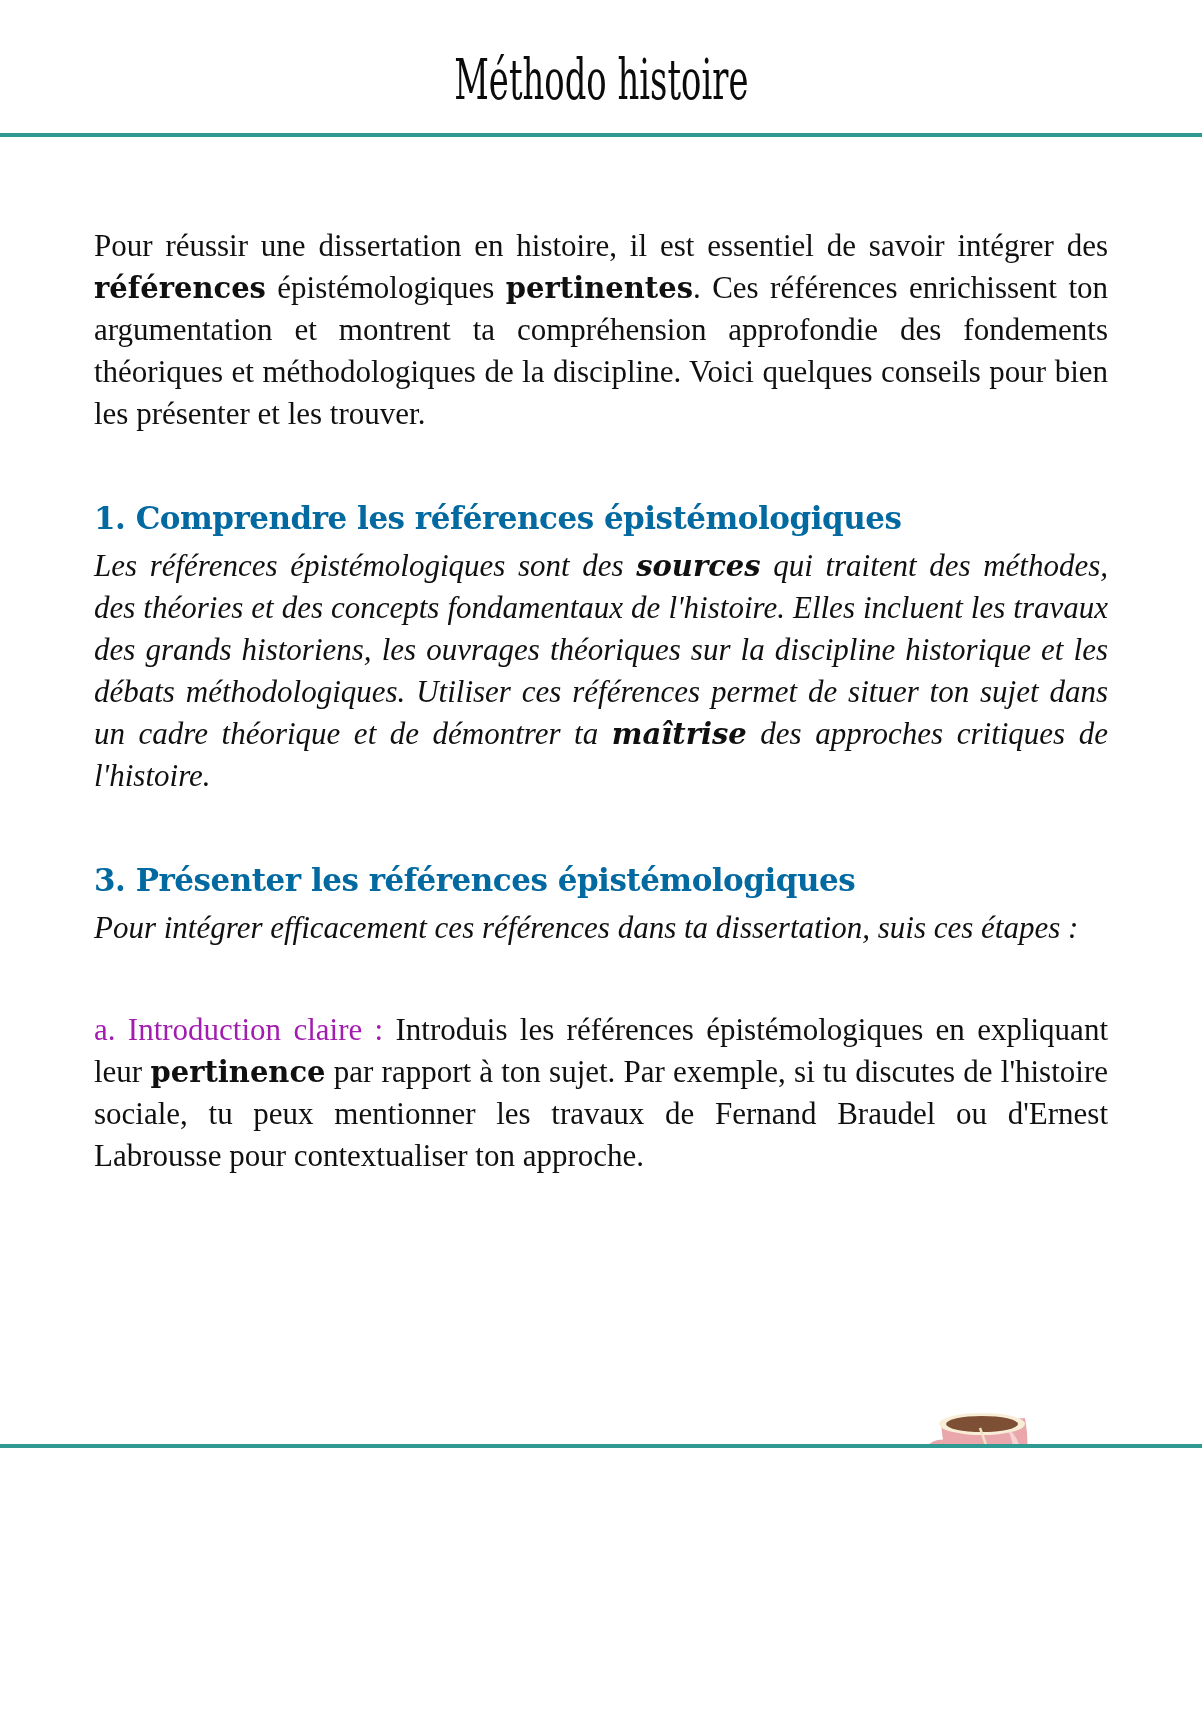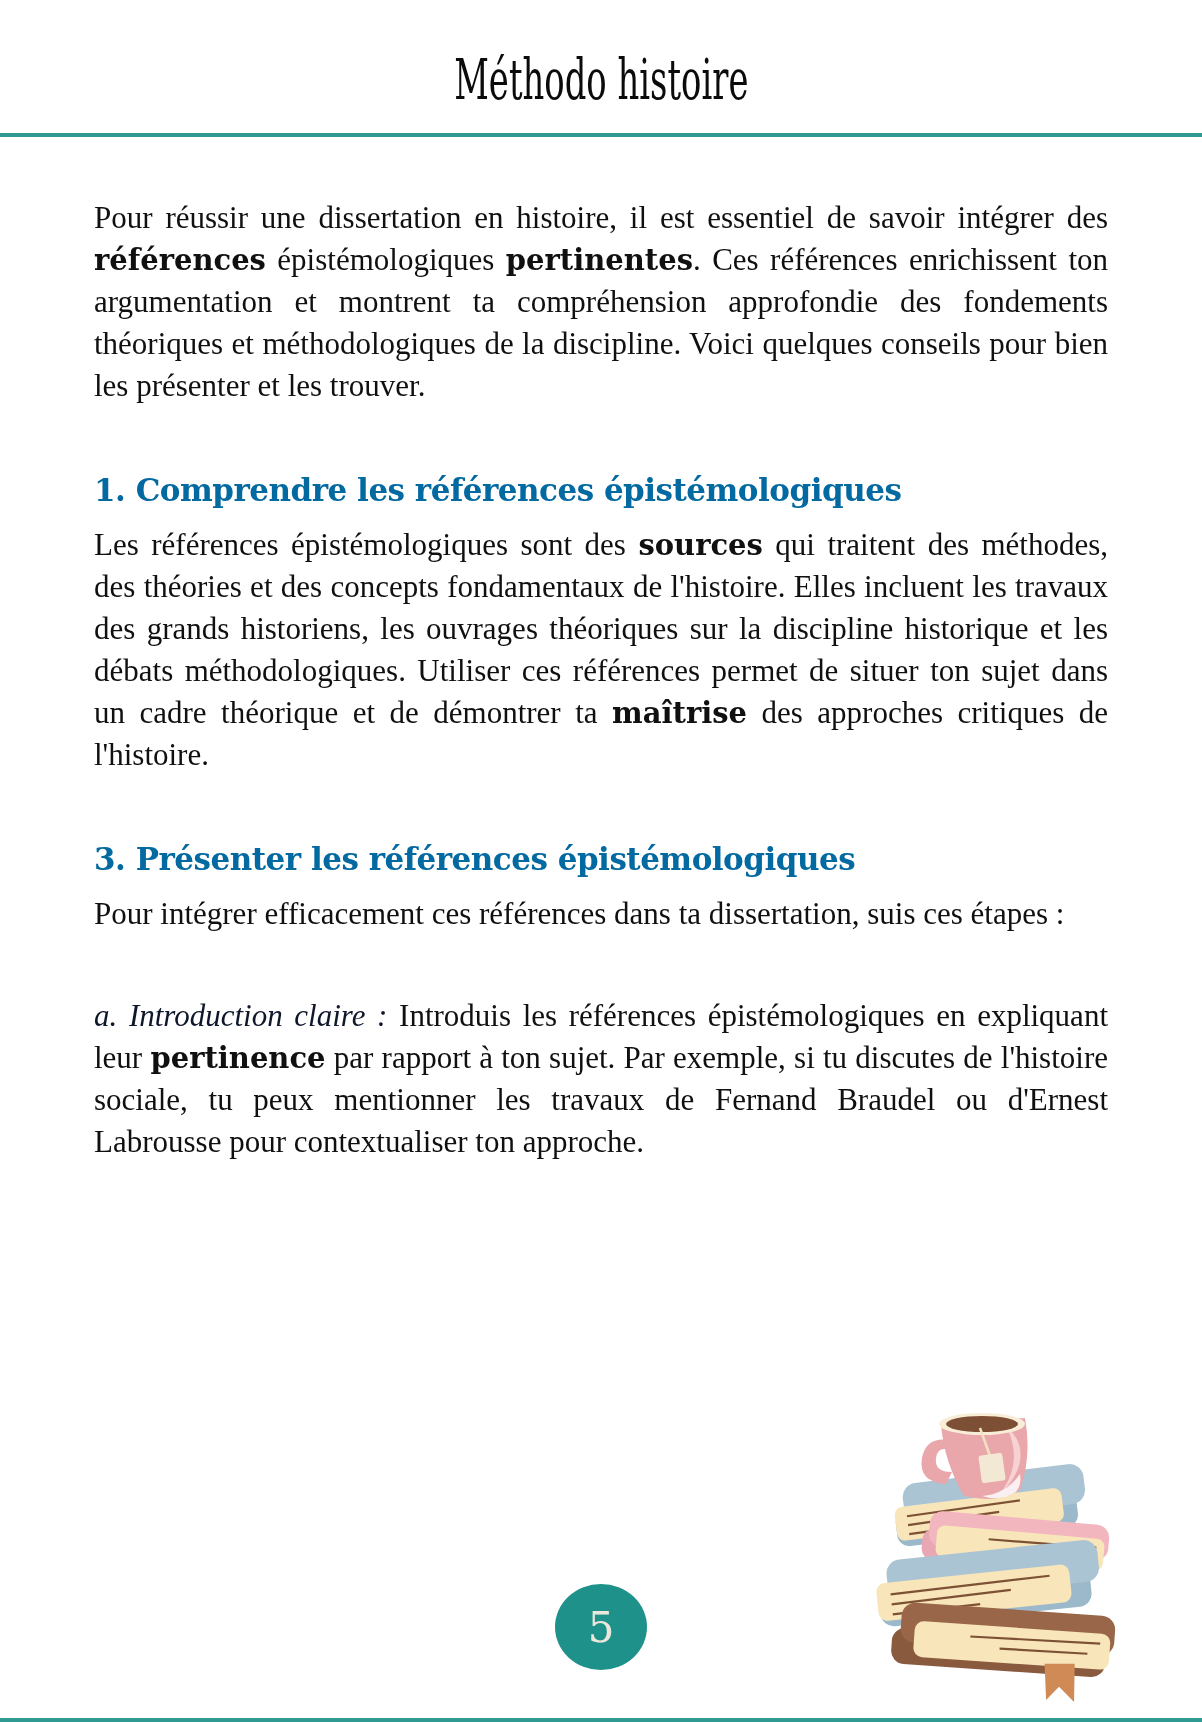--- a/index.html
+++ b/index.html
@@ -1,19 +1,19 @@
 <!DOCTYPE html>
 <html lang="fr"><head>
 <meta charset="utf-8">
 <style>
   html,body{margin:0;padding:0;background:#ffffff;}
   .page{
     position:relative;
     width:1202px;
-    height:1722px;
+    height:1448px;
     background:#ffffff;
     overflow:hidden;
     font-family:"Liberation Serif", serif;
     color:#101010;
   }
   
   .header{padding-top:52px;text-align:center;}
   .title-line{display:block;line-height:56px;}
   .title-line > span{
     display:inline-block;
@@ -36,34 +36,34 @@
   .bottom-rule{position:absolute;left:0;bottom:0;}
   
   .content{margin:0 94px;}
   .body-par{
     margin:0;
     font-size:31px;
     line-height:42px;
     text-align:justify;
     color:#101010;
   }
-  .intro{margin-top:60px;}
-  .after-heading{margin-top:13px;}
+  .intro{margin-top:88px;}
+  .after-heading{margin-top:6px;font-style:italic;}
   .step{margin-top:60px;}
   .section-heading{
     margin:62px 0 0 0;
     font-family:"DejaVu Serif", serif;
     font-weight:700;
     font-size:31px;
     line-height:42px;
     letter-spacing:-0.5px;
     color:#0369a1;
   }
   .run-b{font-family:"DejaVu Serif", serif;font-weight:700;font-size:29px;}
-  .run-ti{color:#0f172a;font-style:italic;}
+  .run-ti{color:#a21caf;}
   
   .badge{
     position:absolute;
     left:50%;
     top:1584px;
     transform:translateX(-50%);
     width:92px;
     height:86px;
     border-radius:50%;
     background:#1e918a;

